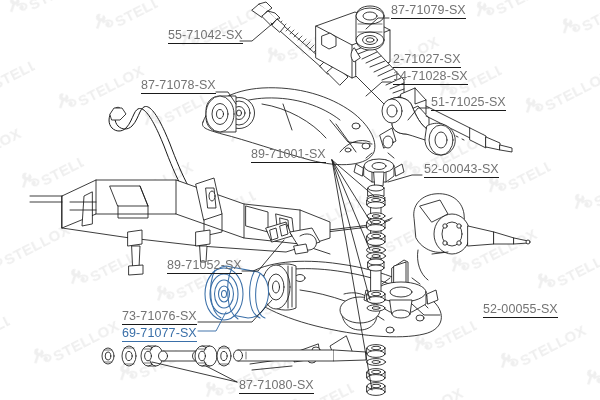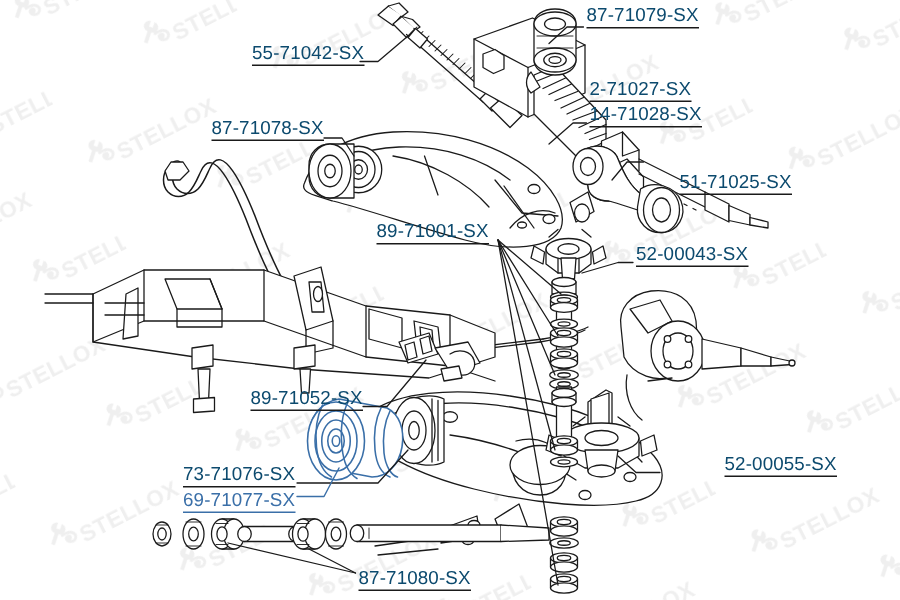--- a/index.html
+++ b/index.html
@@ -23,21 +23,21 @@
     height: 400px;
   }
   #watermark-layer { z-index: 1; }
   #diagram-layer { z-index: 2; }
   #label-layer { z-index: 3; }
 
   .lbl {
     position: absolute;
     font-family: "Liberation Sans", sans-serif;
     font-size: 12.5px;
-    color: #0c4a6e;
+    color: #737373;
     white-space: nowrap;
     letter-spacing: 0.1px;
     line-height: 14px;
     padding-bottom: 1px;
     border-bottom: 1.2px solid #1a1a1a;
   }
   .lbl.blue {
     color: #3a6fa8;
     border-bottom-color: #3a6fa8;
   }
@@ -449,21 +449,21 @@
 
   <div id="label-layer">
     <div class="lbl" style="left:168px; top:28px;">55-71042-SX</div>
 
     <div class="lbl" style="left:391px; top:3px;">87-71079-SX</div>
 
     <div class="lbl" style="left:393px; top:52px;">2-71027-SX</div>
 
     <div class="lbl" style="left:393px; top:69px;">14-71028-SX</div>
 
-    <div class="lbl" style="left:453px; top:95px;margin-top:19px;">51-71025-SX</div>
+    <div class="lbl" style="left:431px; top:95px;">51-71025-SX</div>
 
     <div class="lbl" style="left:141px; top:78px;">87-71078-SX</div>
 
     <div class="lbl" style="left:251px; top:147px;text-align:center;">89-71001-SX</div>
 
     <div class="lbl" style="left:424px; top:162px;">52-00043-SX</div>
 
     <div class="lbl" style="left:167px; top:258px;">89-71052-SX</div>
 
     <div class="lbl" style="left:122px; top:309px;">73-71076-SX</div>

